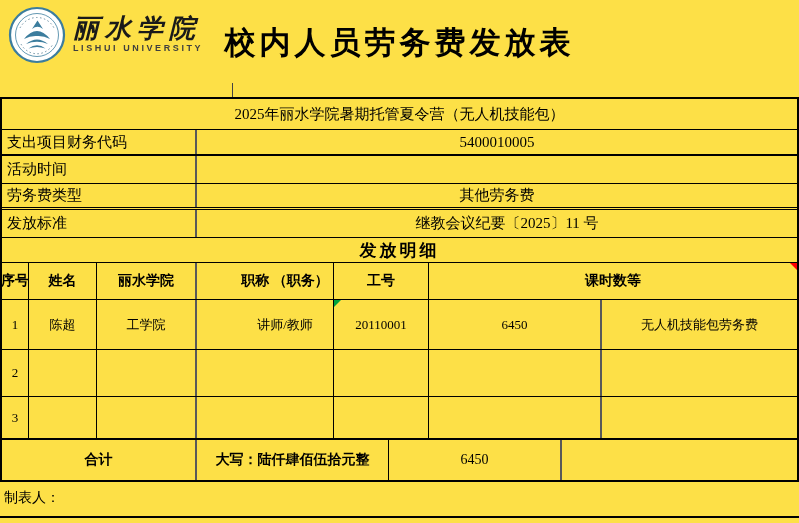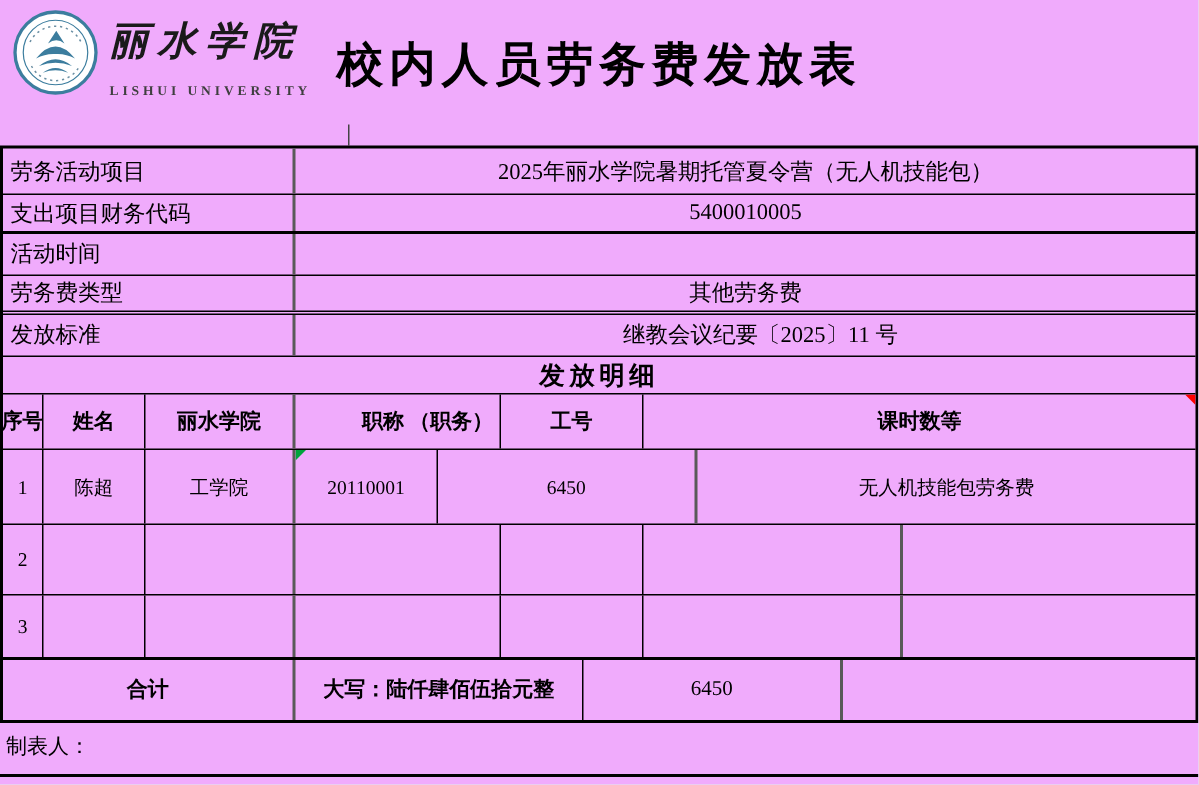--- a/index.html
+++ b/index.html
@@ -1,31 +1,31 @@
 <!DOCTYPE html>
 <html><head>
 <meta charset="utf-8">
 <style>
   * { margin:0; padding:0; box-sizing:border-box; }
   html,body { background:#e8e8e8; }
   .page {
-    position:relative; width:799px; height:523px; background:#f0abfc;
+    position:relative; width:799px; height:523px; background:#fde047;
     font-family:"Liberation Serif","DejaVu Serif",serif; color:#000;
     overflow:hidden; margin:0 auto;
   }
   
   .logo-wrap { position:absolute; left:8px; top:6px; display:flex; align-items:flex-start; }
   .logo-text { margin-left:7px; padding-top:8px; }
   .logo-cn {
     font-family:"DejaVu Serif","Liberation Serif",serif; font-style:italic; font-weight:bold;
     font-size:26px; letter-spacing:6px; color:#1a1a1a; line-height:1.1; white-space:nowrap;
   }
   .logo-en {
-    font-family:Liberation Serif, serif; font-size:9px; font-weight:bold;
-    letter-spacing:2.6px; color:#3f3f3f; margin-top:12px; white-space:nowrap;text-align:center;
+    font-family:Liberation Sans, sans-serif; font-size:9px; font-weight:bold;
+    letter-spacing:2.6px; color:#3f3f3f; margin-top:0; white-space:nowrap;text-align:center;
   }
   .page-title {
     position:absolute; left:0; right:0; top:22px; text-align:center;
     font-size:31px; font-weight:bold; letter-spacing:4px; white-space:nowrap;
   }
   
   .tbl {
     position:absolute; left:0; top:97px; width:799px; height:385px;
     border:2px solid #000; display:flex; flex-direction:column;
   }
@@ -91,21 +91,20 @@
     </span>
   </div>
 
   <div class="page-title">校内人员劳务费发放表</div>
 
   <div class="remnant-v"></div>
 
   <div class="tbl">
 
     <div class="row r-info h31">
-      <div class="c label gray-r">劳务活动项目</div>
       <div class="c value last">2025年丽水学院暑期托管夏令营（无人机技能包）</div>
     </div>
     <div class="row r-info h26 bb2">
       <div class="c label gray-r">支出项目财务代码</div>
       <div class="c value last">5400010005</div>
     </div>
     <div class="row r-info h28">
       <div class="c label gray-r">活动时间</div>
     </div>
     <div class="row r-info h26 bbd">
@@ -130,20 +129,21 @@
       <div class="c cwL last">
         <span class="tri-r"></span>
         <span>课时数等</span>
       </div>
     </div>
 
     <div class="row r-data1">
       <div class="c cw1">1</div>
       <div class="c cw2">陈超</div>
       <div class="c cw3 gray-r">工学院</div>
+      <div class="c cw4">讲师/教师</div>
       <div class="c cw5">
         <span class="tri-g"></span>
         <span>20110001</span>
       </div>
       <div class="c cw6 gray-r">6450</div>
       <div class="c cwL last">无人机技能包劳务费</div>
     </div>
 
     <div class="row r-data2">
       <div class="c cw1">2</div>

